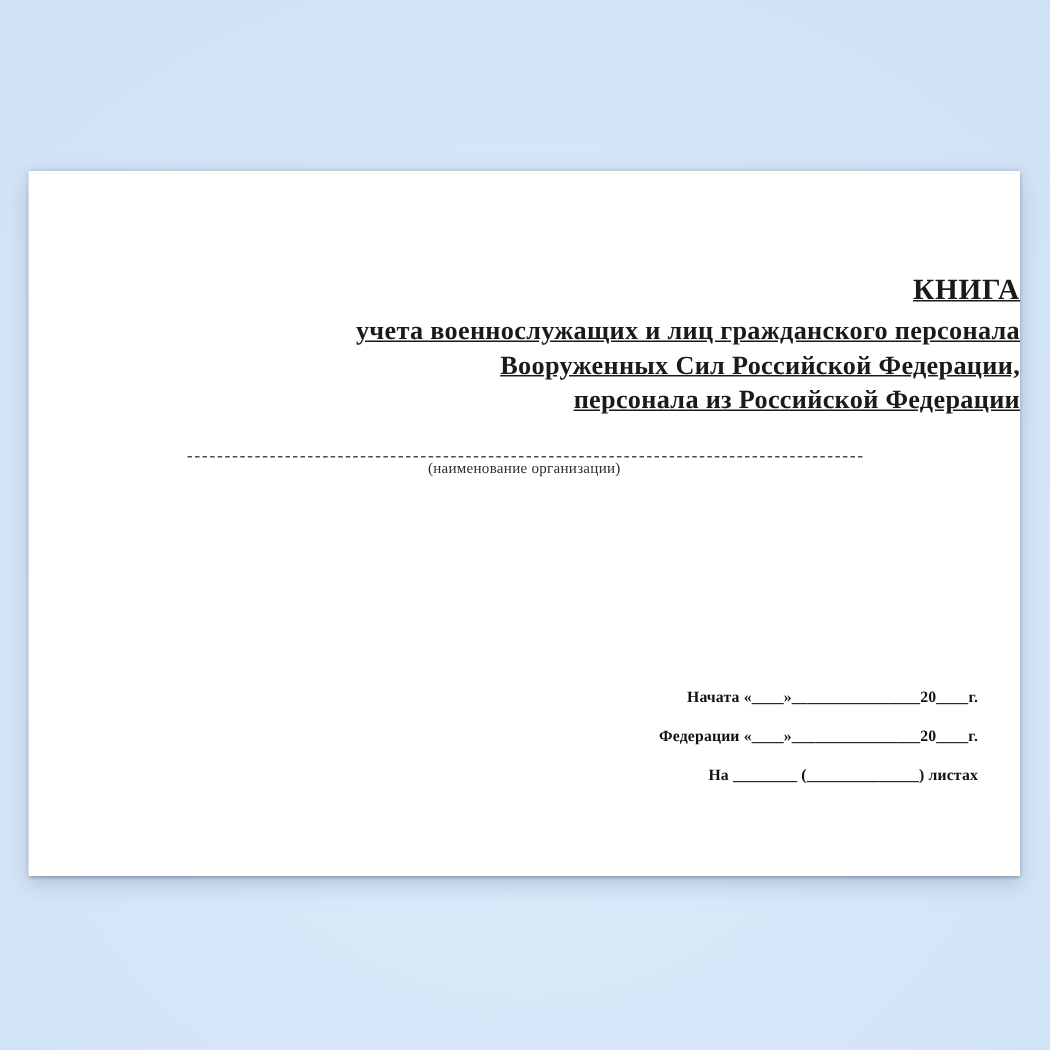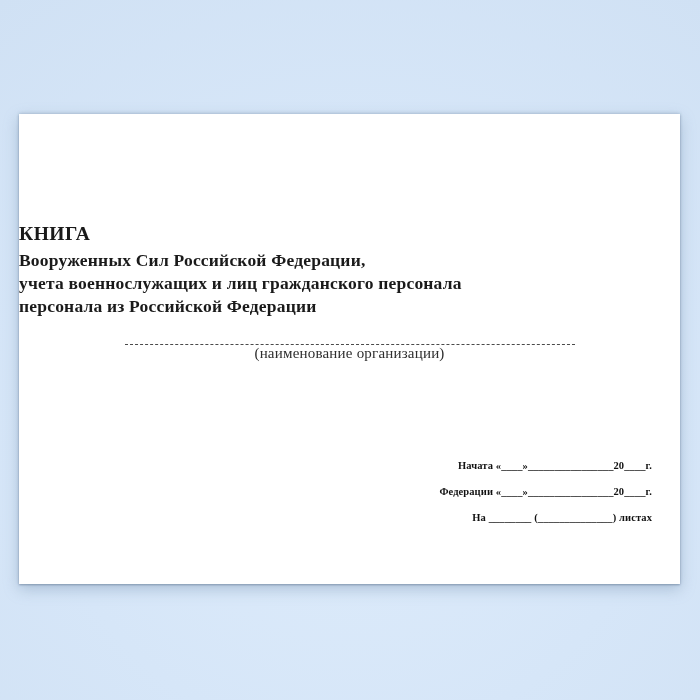--- a/index.html
+++ b/index.html
@@ -25,22 +25,23 @@
     top: 114px;
     width: 661px;
     height: 470px;
     background: #ffffff;
     box-shadow:
       0 1px 2px rgba(104, 126, 152, 0.65),
       0 -1px 3px rgba(118, 140, 165, 0.30),
       0 5px 14px rgba(108, 134, 166, 0.40);
   }
   .title-block {
-    padding-top: 108px;
-    text-align: left;
+    padding-top: 68px;
+    text-align: right;
+    text-decoration: underline;
   }
   .heading {
     font-size: 19.5px;
     font-weight: bold;
     line-height: 24px;
     letter-spacing: 0.5px;
     margin-bottom: 3px;
   }
   .subtitle {
     font-size: 17.5px;
@@ -52,21 +53,21 @@
     text-align: center;
   }
   .org-line {
     width: 450px;
     height: 0;
     margin: 26px auto 0 auto;
     border-bottom: 1.5px dashed #4a4a4a;
   }
   .org-caption {
     margin-top: 2px;
-    font-size: 15px;
+    font-size: 10px;
     line-height: 12px;
     color: #2e2e2e;
     letter-spacing: 0.2px;
   }
   .fill-in-block {
     position: absolute;
     top: 339px;
     right: 28px;
     text-align: right;
     font-size: 10.5px;
@@ -77,22 +78,22 @@
   }
 </style>
 </head>
 <body>
 
 <div class="stage">
   <div class="page">
 
     <div class="title-block">
       <div class="heading">КНИГА</div>
+      <div class="subtitle">учета военнослужащих и лиц гражданского персонала</div>
       <div class="subtitle">Вооруженных Сил Российской Федерации,</div>
-      <div class="subtitle">учета военнослужащих и лиц гражданского персонала</div>
       <div class="subtitle">персонала из Российской Федерации</div>
     </div>
 
     <div class="org-block">
       <div class="org-line"></div>
       <div class="org-caption">(наименование организации)</div>
     </div>
 
     <div class="fill-in-block">
       <div>Начата «____»________________20____г.</div>

